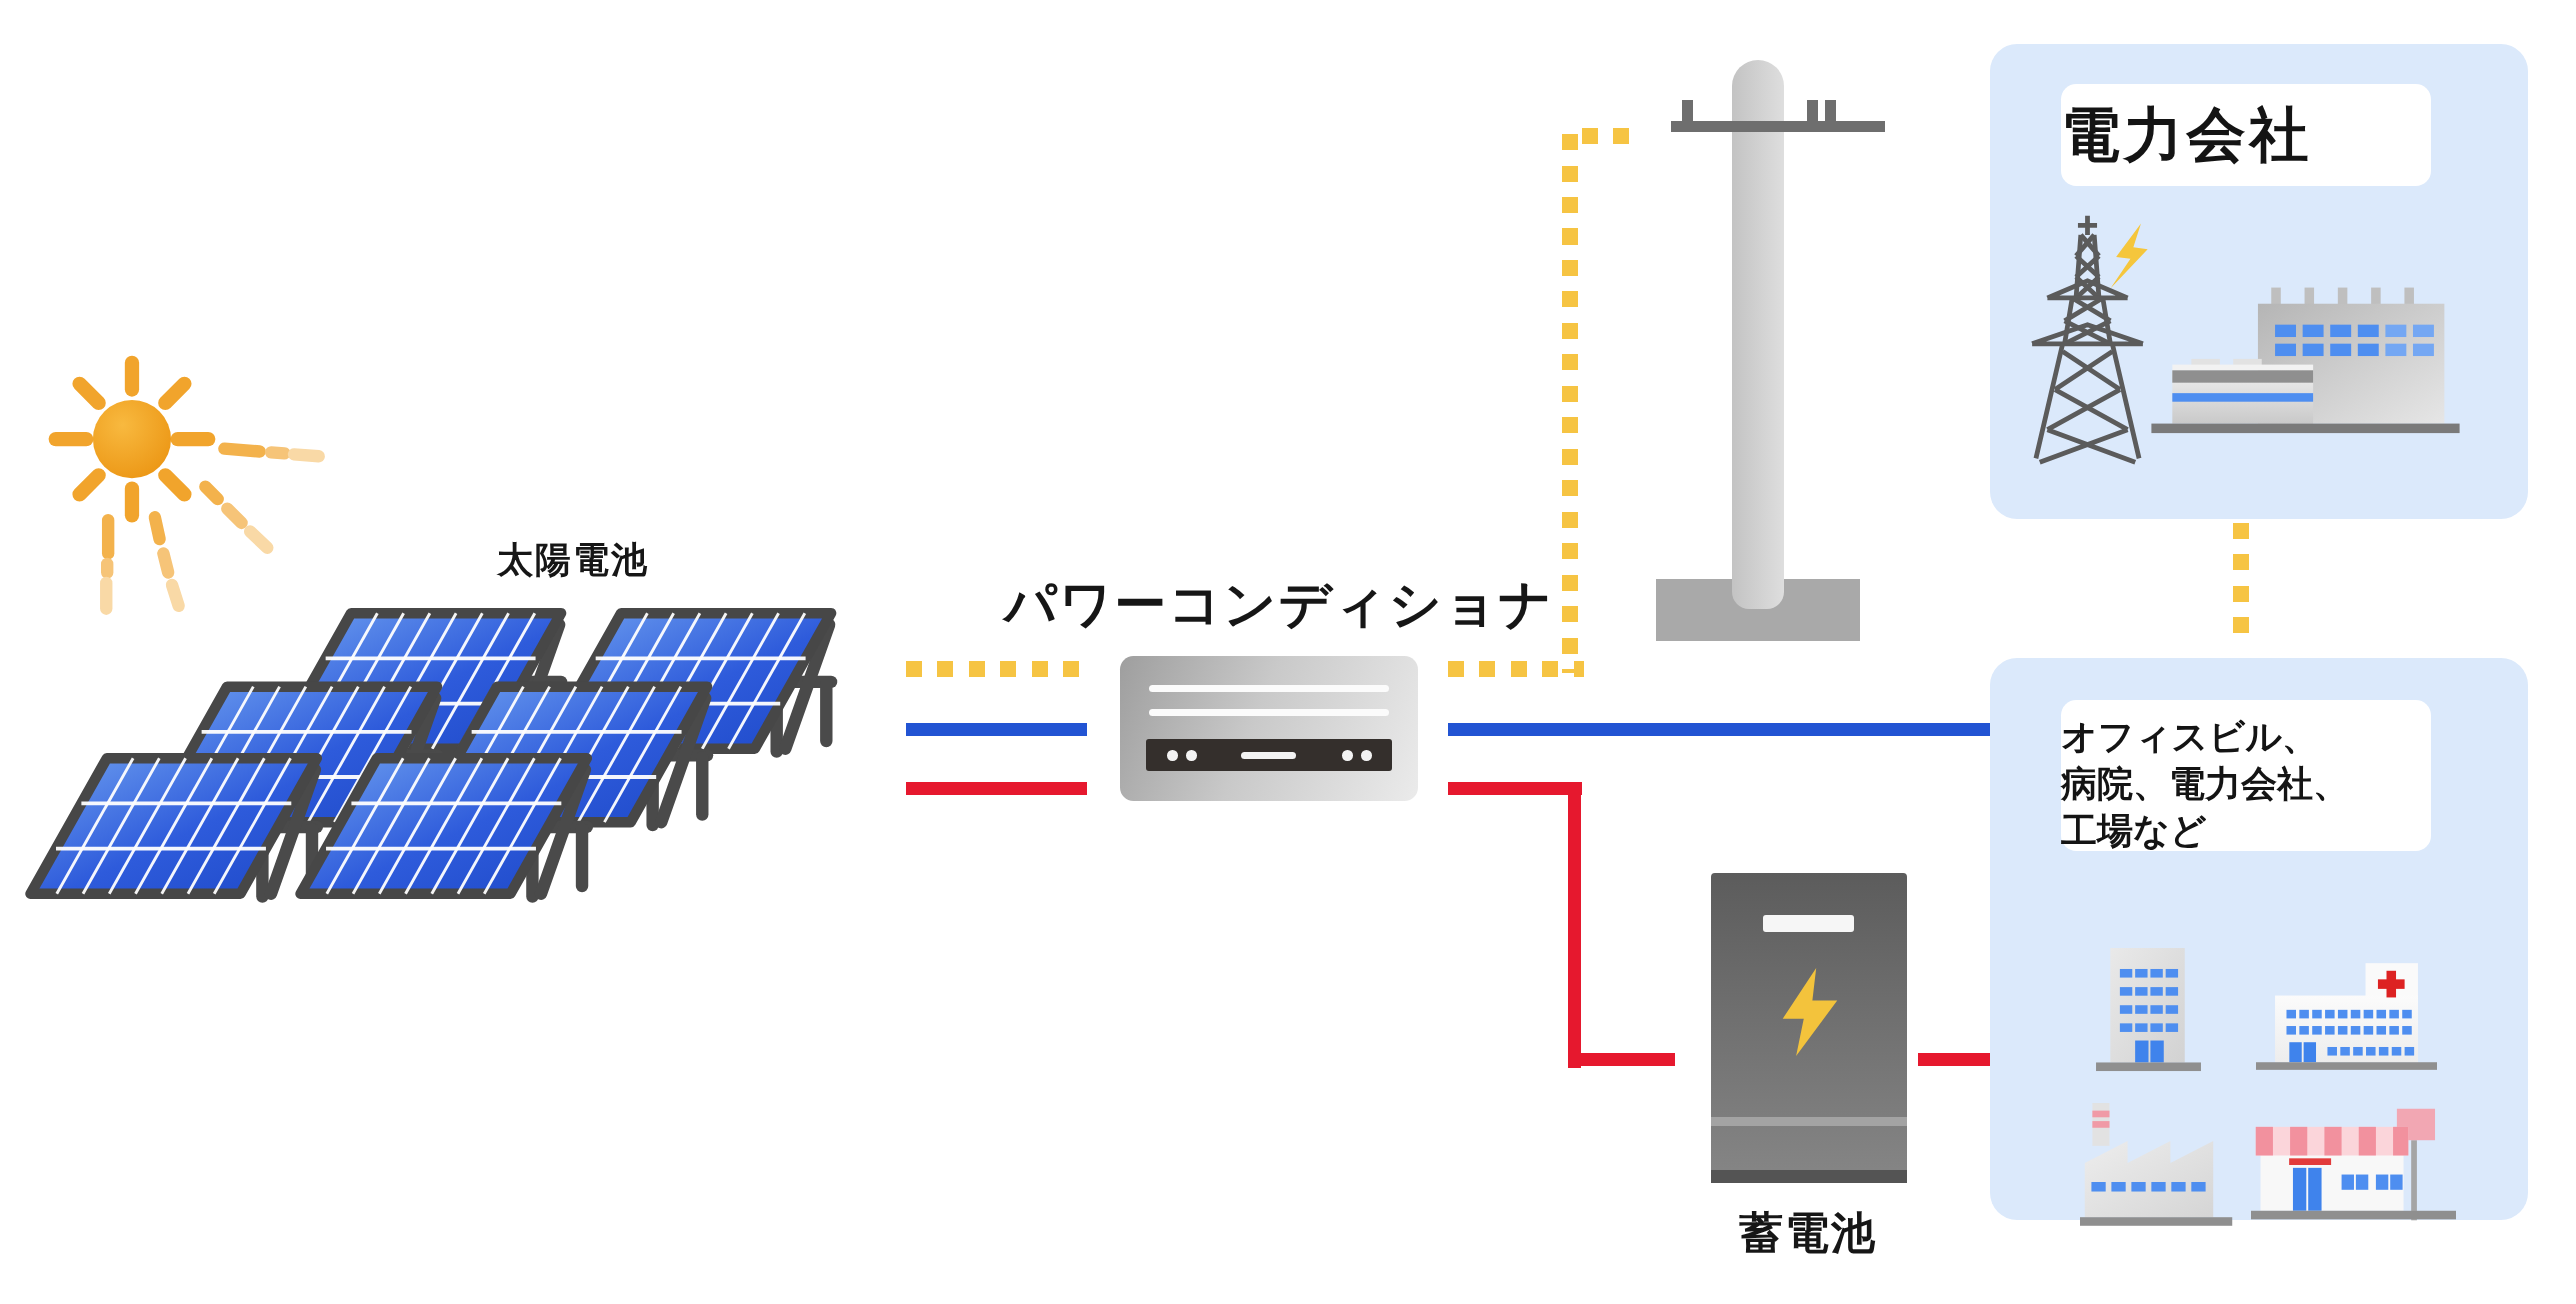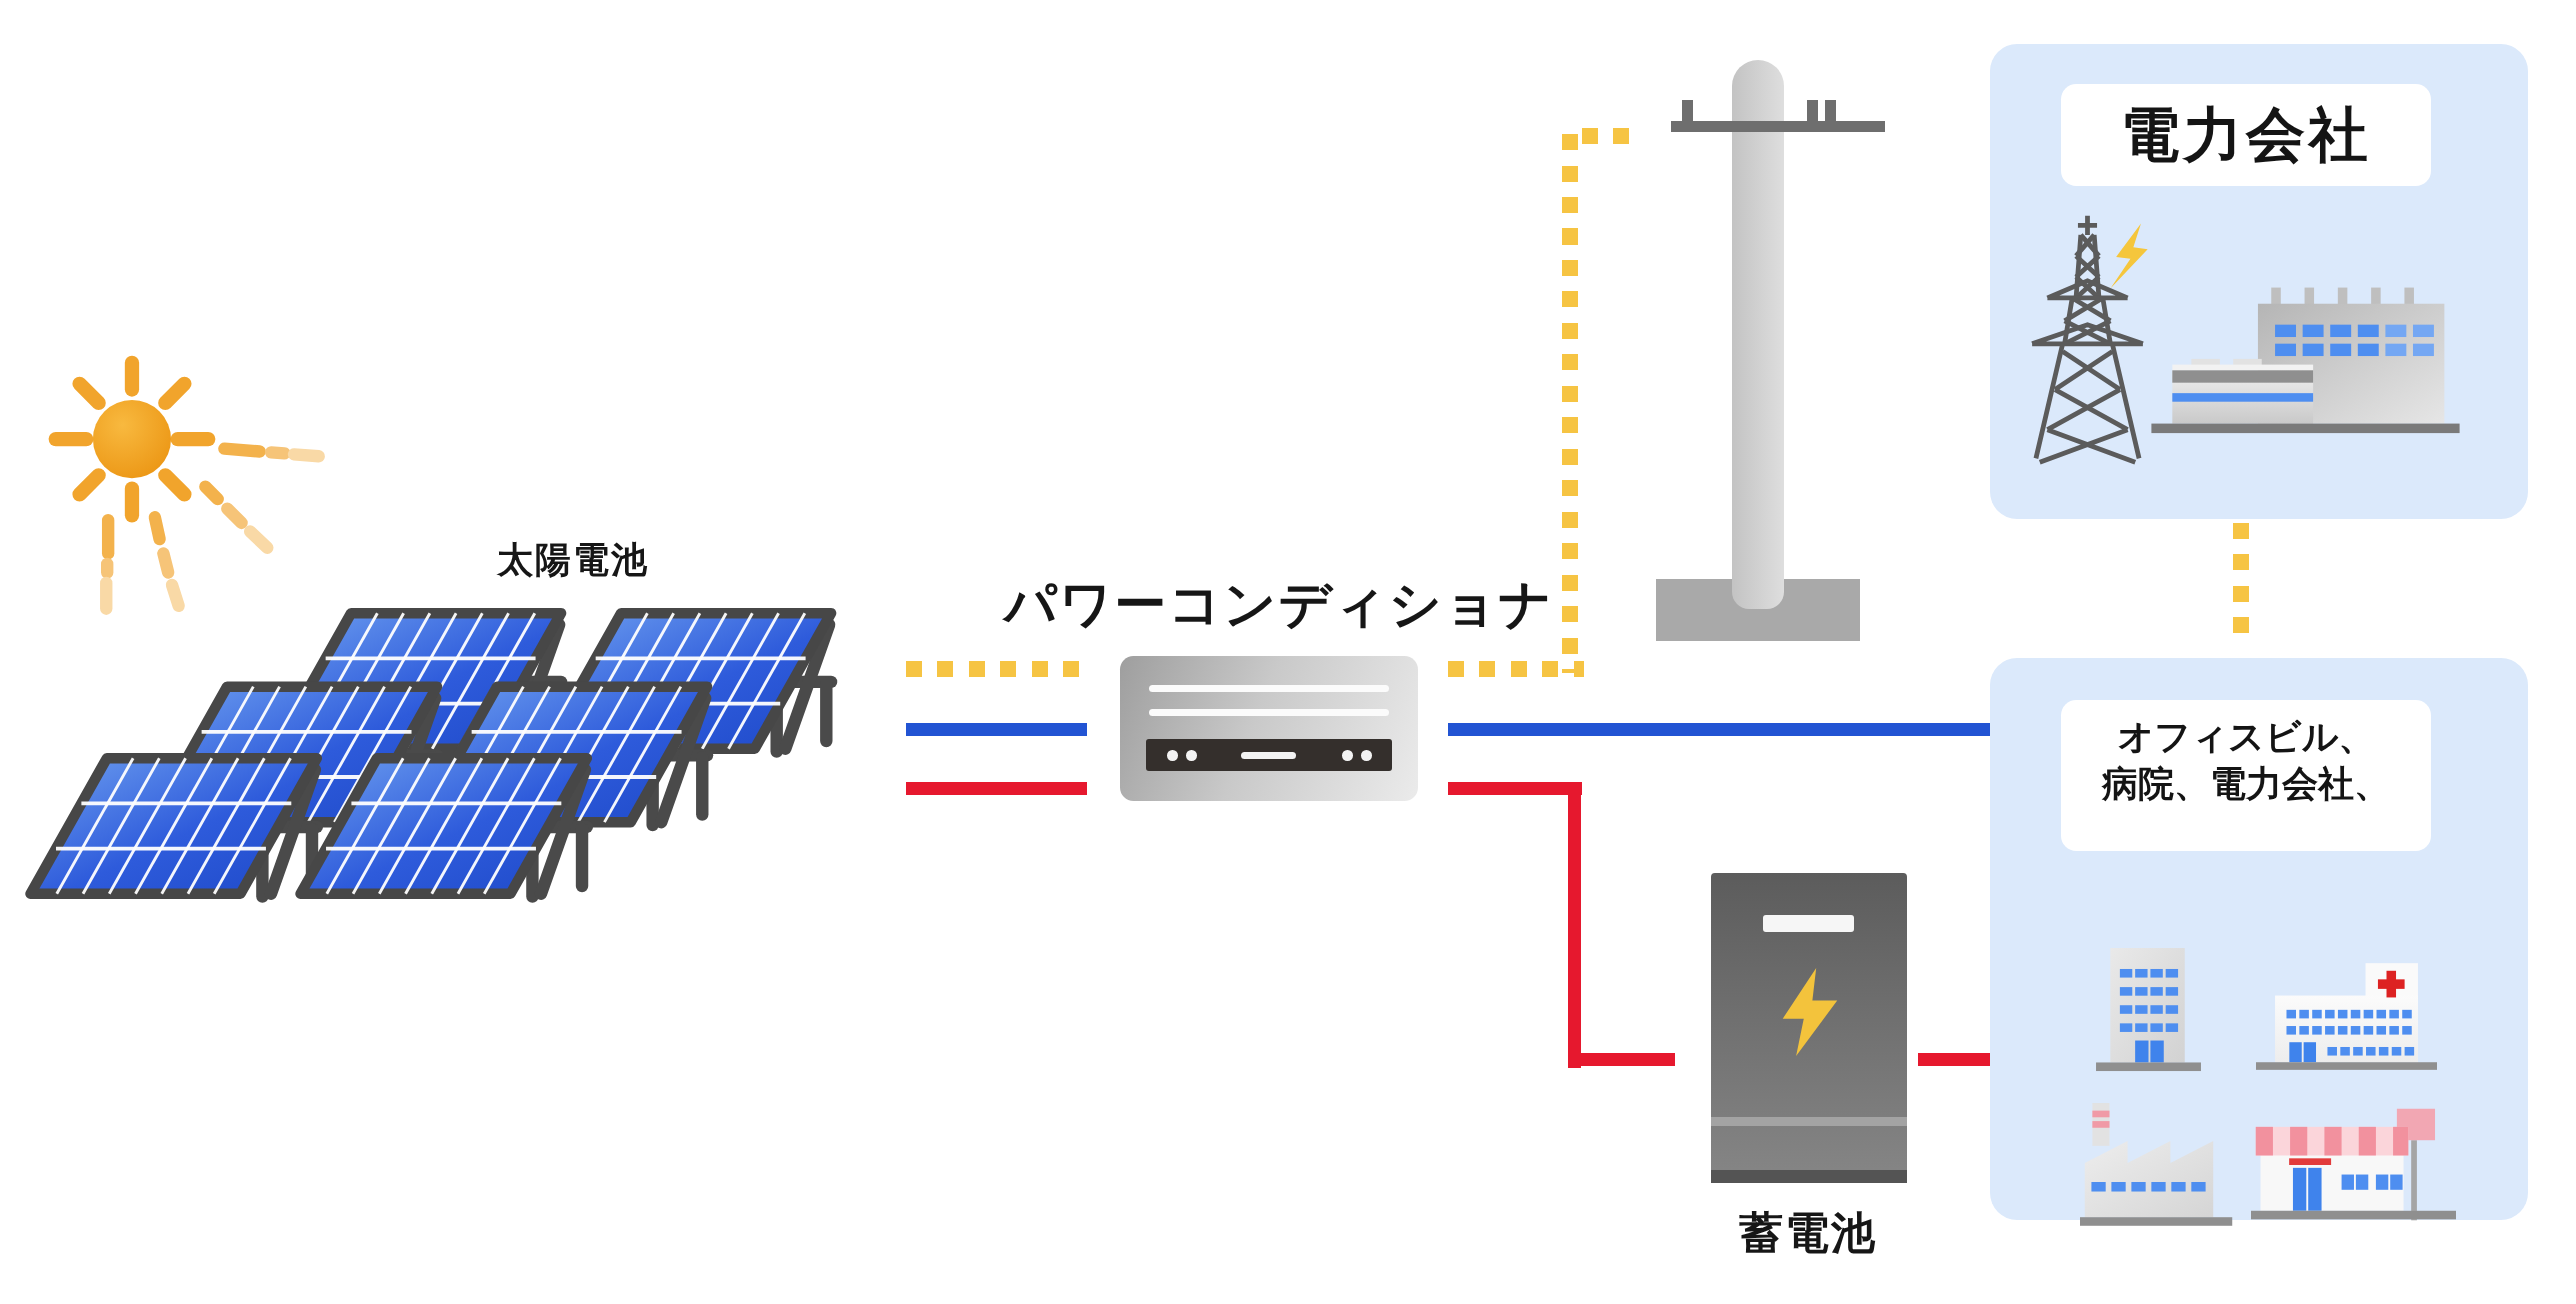--- a/index.html
+++ b/index.html
@@ -25,21 +25,21 @@
   .pcs-dot{position:absolute;top:11.4px;width:10.5px;height:10.5px;border-radius:50%;background:#F3F3F3;}
   .pcs-dash{position:absolute;left:95px;top:13.4px;width:55px;height:6.7px;border-radius:3.8px;background:#F3F3F3;}
   
   .pole-base{position:absolute;left:1656px;top:579px;width:204px;height:62px;background:#A9A9A9;}
   .pole{position:absolute;left:1732px;top:60px;width:52px;height:549px;border-radius:26px 26px 17px 17px;
         background:linear-gradient(90deg,#C3C3C3,#DEDEDE);}
   .crossarm{position:absolute;left:1671px;top:121px;width:214px;height:11.4px;background:#6E6E6E;}
   .pin{position:absolute;top:100px;width:10.5px;height:23px;background:#6E6E6E;}
   
   .zone{position:absolute;left:1990px;width:538px;background:#DBE9FB;border-radius:27px;}
-  .zone-label{position:absolute;background:#FFFFFF;border-radius:15.3px;text-align:center;color:#141414;}
+  .zone-label{position:absolute;background:#FFFFFF;border-radius:15.3px;text-align:left;color:#141414;}
   
   .battery{position:absolute;left:1711px;top:873px;width:196px;height:310px;border-radius:3.8px;
            background:linear-gradient(180deg,#5C5C5C,#868686);}
   .batt-slot{position:absolute;left:52px;top:42px;width:91px;height:17px;border-radius:2.9px;background:#F6F6F6;}
   .batt-div{position:absolute;left:0;top:244px;width:100%;height:8.6px;background:#A3A3A3;}
   .batt-bottom{position:absolute;left:0;top:297px;width:100%;height:13.4px;background:#545454;}
 </style>
 </head>
 <body>
 
@@ -219,20 +219,21 @@
       <rect x="28" y="96" width="148" height="13" fill="#8F8F8F"></rect>
       <rect x="28" y="120" width="148" height="9" fill="#4E8EF0"></rect>
       <rect x="6" y="152" width="324" height="10" fill="#7A7A7A"></rect>
     </svg>
   </div>
 
   <div class="zone" style="top:658px;height:562px">
     <div class="zone-label" style="left:71px;top:42px;width:370px;height:151px;font-size:36px;font-weight:700;line-height:47px;padding-top:13.4px;box-sizing:border-box">
       <span style="display:block">オフィスビル、</span>
       <span style="display:block">病院、電力会社、</span>
+      <span style="display:block">工場など</span>
     </div>
 
     <svg class="abs" style="left:106px;top:290px" width="105" height="124" viewBox="0 0 110 130">
       <defs>
           <linearGradient id="offG" x1="0" y1="0" x2="1" y2="1">
         <stop offset="0%" stop-color="#E9E9E9"></stop>
             <stop offset="100%" stop-color="#D2D2D2"></stop>
           </linearGradient>
         </defs>
       <rect x="15" y="0" width="78" height="120" fill="url(#offG)"></rect>

